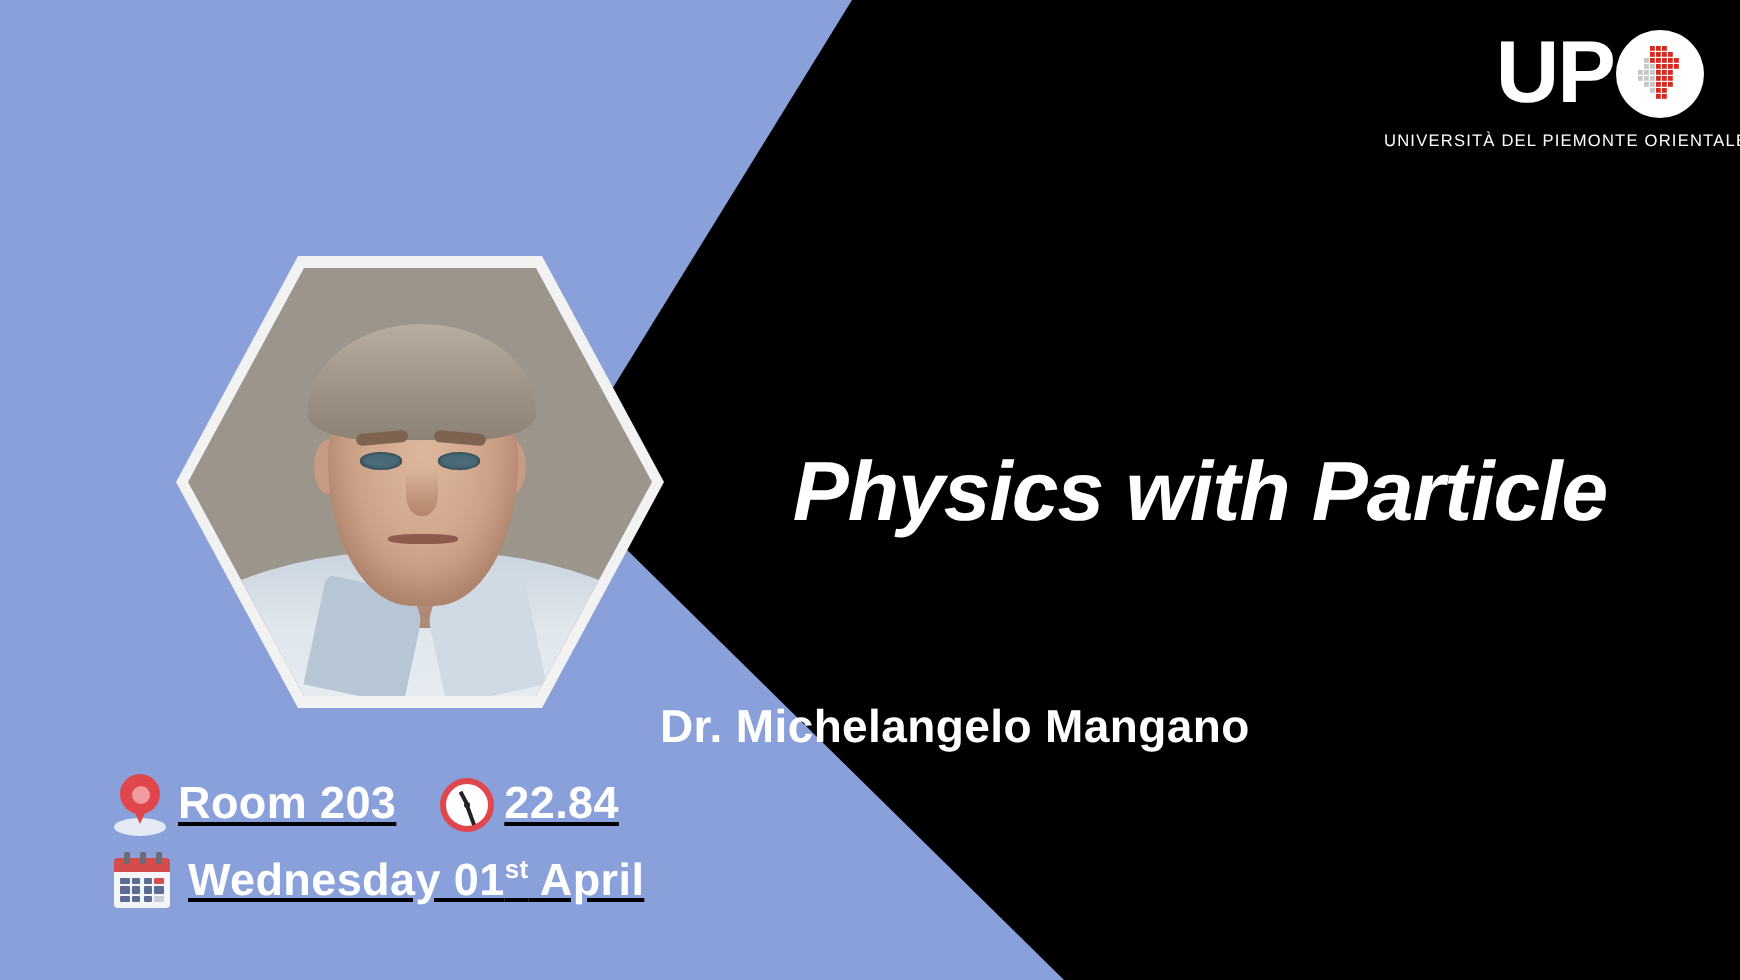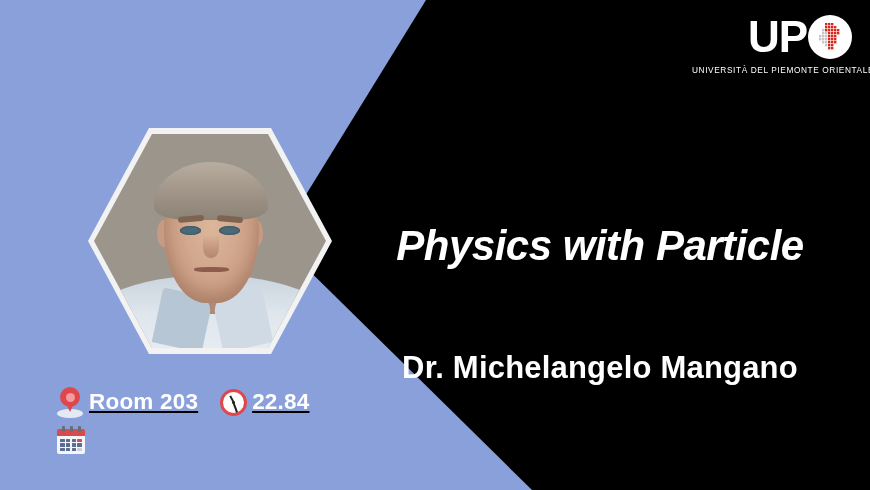--- a/index.html
+++ b/index.html
@@ -113,22 +113,22 @@
   }
   .title{
     position:absolute;left:330px;top:190px;width:540px;
     text-align:center;color:#ffffff;z-index:6;
     font-weight:bold;font-style:italic;font-size:42px;line-height:54px;
     letter-spacing:-.5px;
     margin-top:29px;
   }
   .speaker{
     position:absolute;left:330px;top:350px;width:540px;
-    text-align:center;color:#ffffff;z-index:6;
-    font-weight:bold;font-size:31px;letter-spacing:.2px;
+    color:#ffffff;z-index:6;
+    font-weight:bold;font-size:23px;letter-spacing:.2px;
   }
   .affil{
     position:absolute;left:330px;top:384px;width:540px;
     text-align:center;color:#d5d5d5;z-index:6;
     font-size:15px;letter-spacing:.1px;
   }
 
   
   .details{position:absolute;left:56px;top:386px;z-index:6;text-decoration:underline;}
   .drow{display:flex;align-items:center;height:32px;}
@@ -304,17 +304,18 @@
           <i></i>
             <i></i>
             <i></i>
             <i></i>
           <i></i>
             <i></i>
             <i></i>
             <i class="lt"></i>
         </span>
       </span>
+      <span class="dtext"><span>Wednesday 01</span><sup>st</sup><span> April</span></span>
     </div>
 
   </div>
 
 </div>
 
 </body></html>

